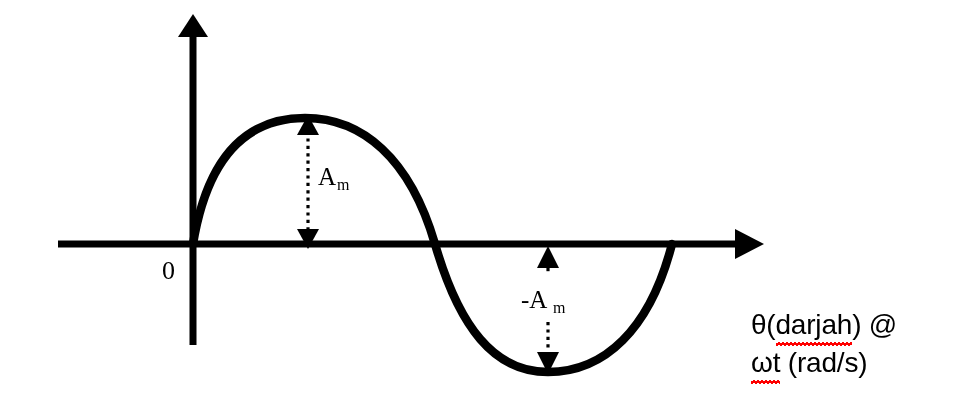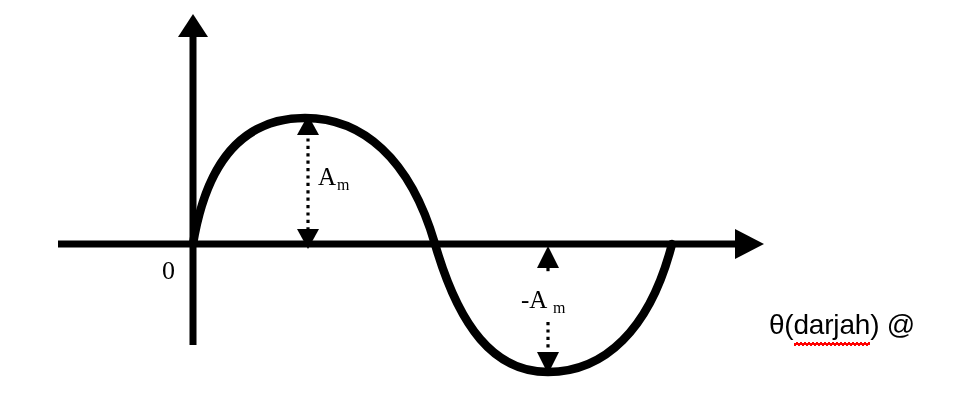--- a/index.html
+++ b/index.html
@@ -76,21 +76,20 @@
     font-family: "Liberation Sans", sans-serif;
     font-size: 28px;
     line-height: 38px;
     color: #000000;
     white-space: nowrap;
     letter-spacing: -0.2px;
   }
   #axis-caption .cap-line {
     display: block;
     position: relative;
-    margin-left: 18px;
   }
   .spell-error {
     position: relative;
     display: inline-block;
   }
   .spell-error::after {
     content: "";
     position: absolute;
     left: 0;
     right: 0;
@@ -155,15 +154,16 @@
 
       <polygon class="arrow-head" points="537,352 548,374 559,352"></polygon>
     </g>
 
     <text class="origin-label" x="162" y="279">0</text>
 
   </svg>
 
   <div id="axis-caption">
     <span class="cap-line"><span>θ(</span><span class="spell-error">darjah</span><span>) @</span></span>
+    <span class="cap-line"><span class="spell-error">ωt</span><span> (rad/s)</span></span>
   </div>
 
 </div>
 
 </body></html>

